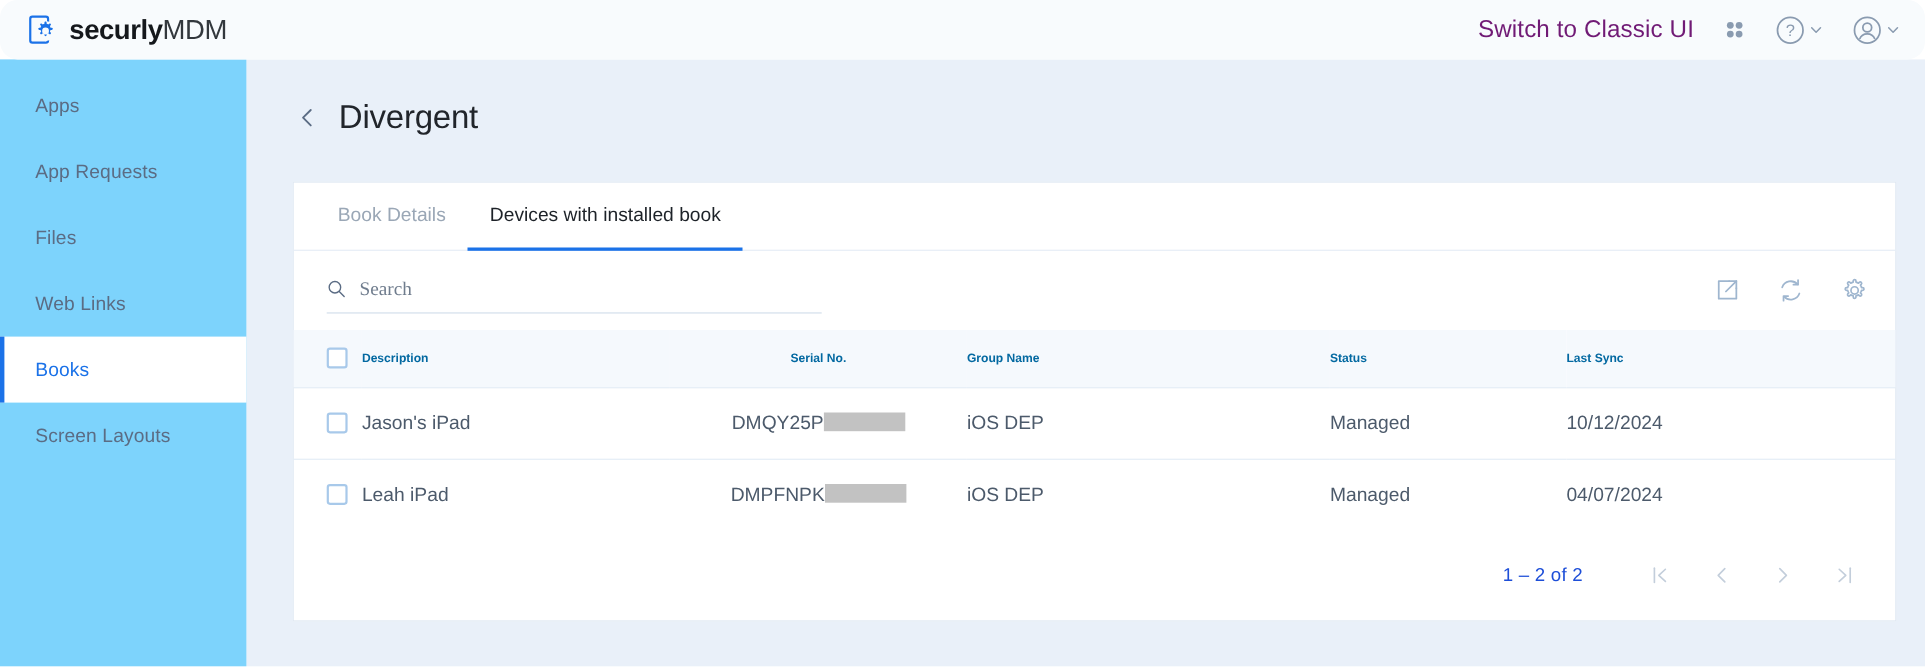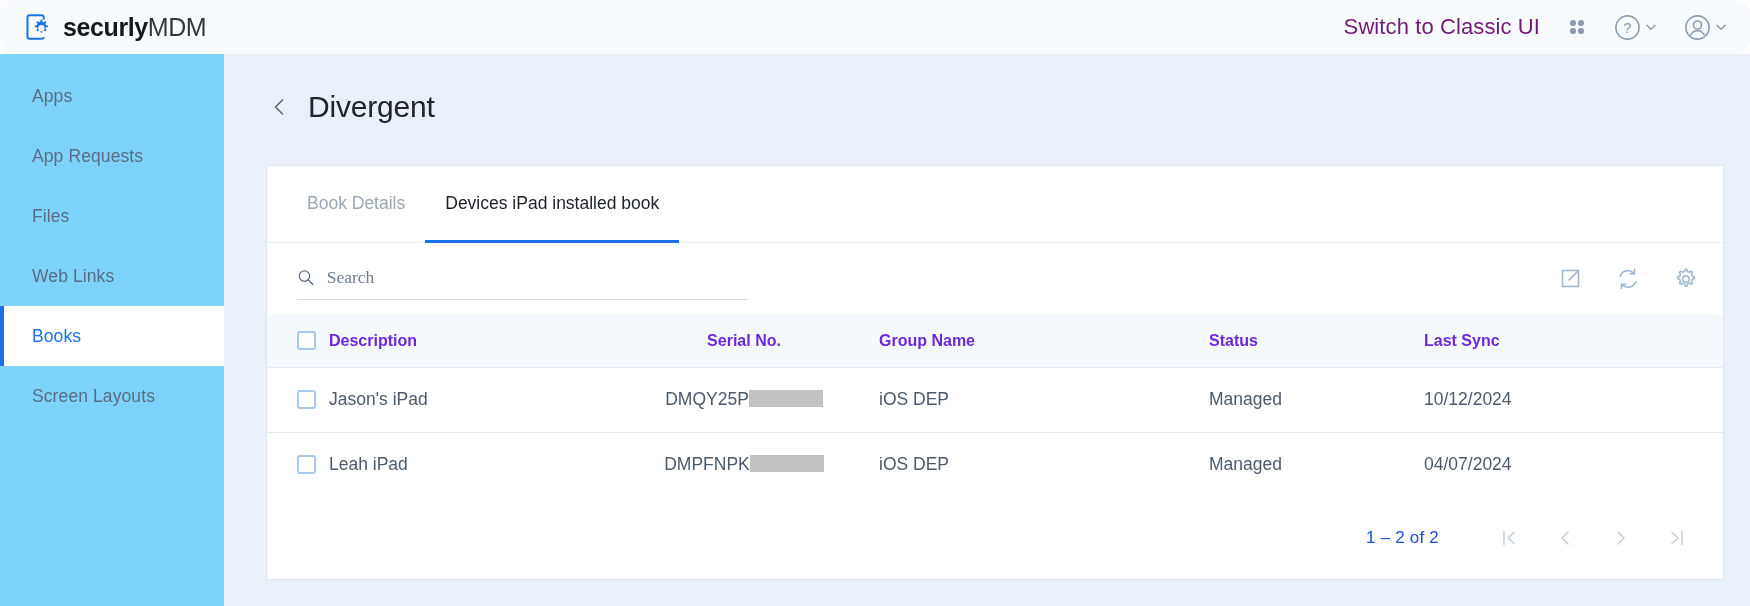--- a/index.html
+++ b/index.html
@@ -68,21 +68,21 @@
   .page-title { font-size: 30px; font-weight: 400; color: #21252b; letter-spacing: -.2px; }
 
   .card {
     margin: 41px 26px 0 42px;
     background: #ffffff;
     border: 1px solid #dde7f2;
     min-height: 390px;
   }
 
   
-  .tabs { display: flex; align-items: stretch; height: 77px; padding-left: 20px; border-bottom: 1px solid #e4ecf5; }
+  .tabs { display: flex; align-items: stretch; height: 62px; padding-left: 20px; border-bottom: 1px solid #e4ecf5; }
   .tab {
     display: flex; align-items: center; padding: 0 20px;
     font-size: 17.5px; color: #9aa7b6; cursor: pointer;
     border-bottom: 3px solid transparent; margin-bottom: -1px;
   }
   .tab.active { color: #1d2228; font-weight: 400; border-bottom-color: #1b72e8; }
 
   
   .toolbar { display: flex; align-items: center; height: 72px; padding: 0 24px 0 30px; }
   .search-wrap {
@@ -102,21 +102,21 @@
   
   table { width: 100%; border-collapse: collapse; table-layout: fixed; }
   thead tr { background: #f5f9fd; }
   th, td { text-align: left; padding: 0; }
   .c-chk   { width: 62px; padding-left: 30px; }
   .c-desc  { width: 280px; }
   .c-ser   { width: 270px; text-align: center; }
   .c-grp   { width: 330px; }
   .c-stat  { width: 215px; }
   .c-sync  { width: auto; }
-  thead th { height: 52px; font-size: 16px; font-weight: 700; color: #6d28d9; vertical-align: middle; }
+  thead th { height: 52px; font-size: 11px; font-weight: 700; color: #0369a1; vertical-align: middle; }
   tbody tr { border-top: 1px solid #e2ebf5; }
   tbody tr:first-child { border-top: 1px solid #e2ebf5; }
   tbody td { height: 65px; font-size: 17.5px; color: #4c5a6b; vertical-align: middle; }
   .cbox {
     width: 19px; height: 19px; border: 2px solid #a8c9ea; border-radius: 3px;
     background: #fff; display: block; cursor: pointer;
   }
   .redact { display: inline-block; width: 74px; height: 17px; background: #c2c2c2; vertical-align: -2px; }
   .table-footer { height: 82px; display: flex; align-items: center; justify-content: flex-end; padding-right: 36px; }
   .range { font-size: 17px; color: #1d4ed8; margin-right: 60px; letter-spacing: .2px; }
@@ -195,21 +195,21 @@
             <path d="M13.5 4 L6.5 11 L13.5 18" fill="none" stroke="#5b6c84" stroke-width="1.7" stroke-linecap="round" stroke-linejoin="round"></path>
           </svg>
         </div>
         <h1 class="page-title">Divergent</h1>
       </div>
 
       <section class="card">
 
         <div class="tabs">
           <div class="tab">Book Details</div>
-          <div class="tab active">Devices iPad installed book</div>
+          <div class="tab active">Devices with installed book</div>
         </div>
 
         <div class="toolbar">
           <label class="search-wrap">
             <svg width="19" height="19" viewBox="0 0 19 19">
               <circle cx="8" cy="8" r="5.6" fill="none" stroke="#5b6c84" stroke-width="1.35"></circle>
               <path d="M12.2 12.2 L17 17" stroke="#5b6c84" stroke-width="1.35" stroke-linecap="round"></path>
             </svg>
             <input class="search-input" type="text" placeholder="Search" style="">
           </label>

